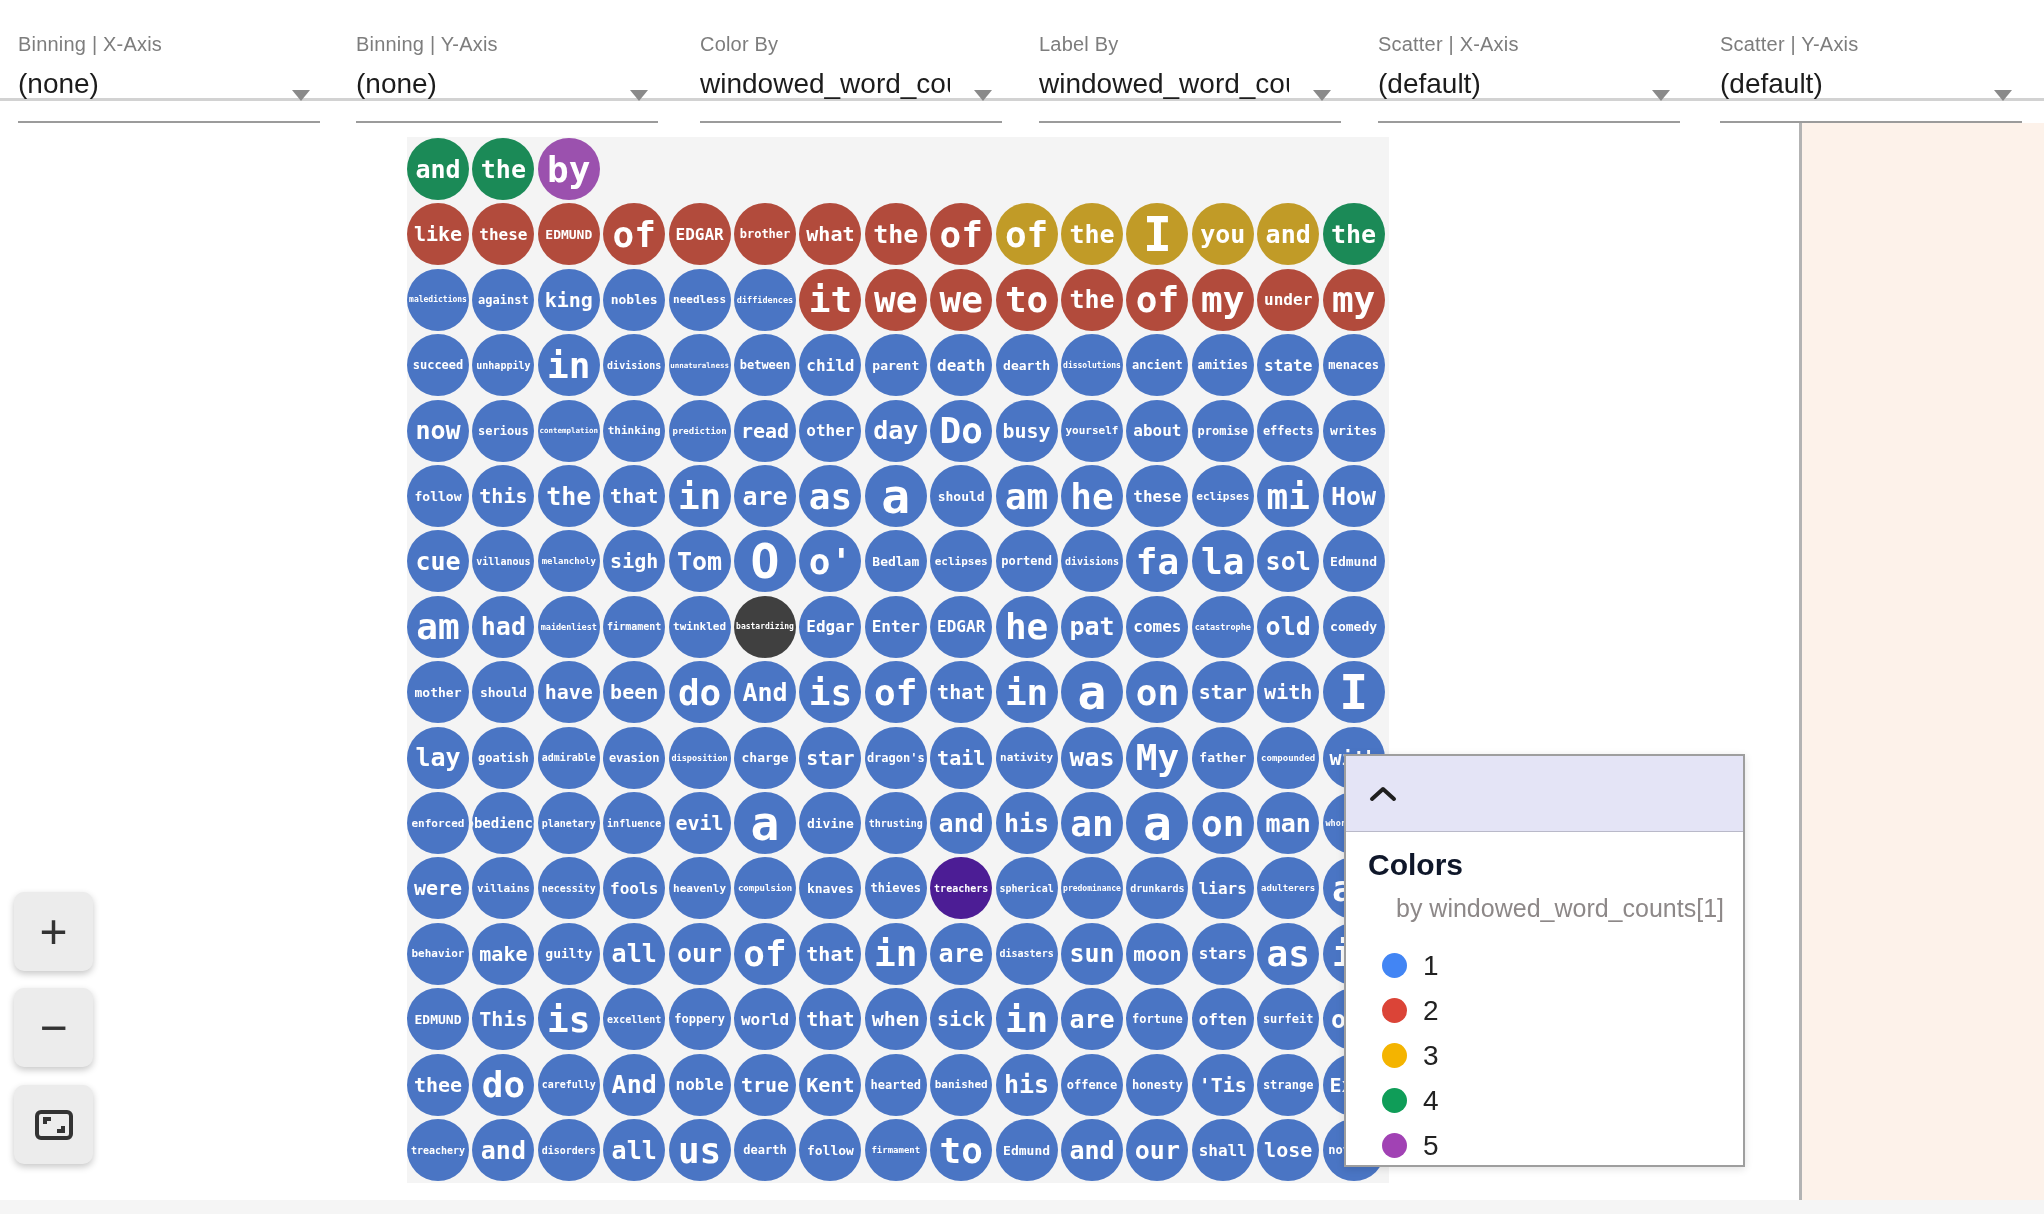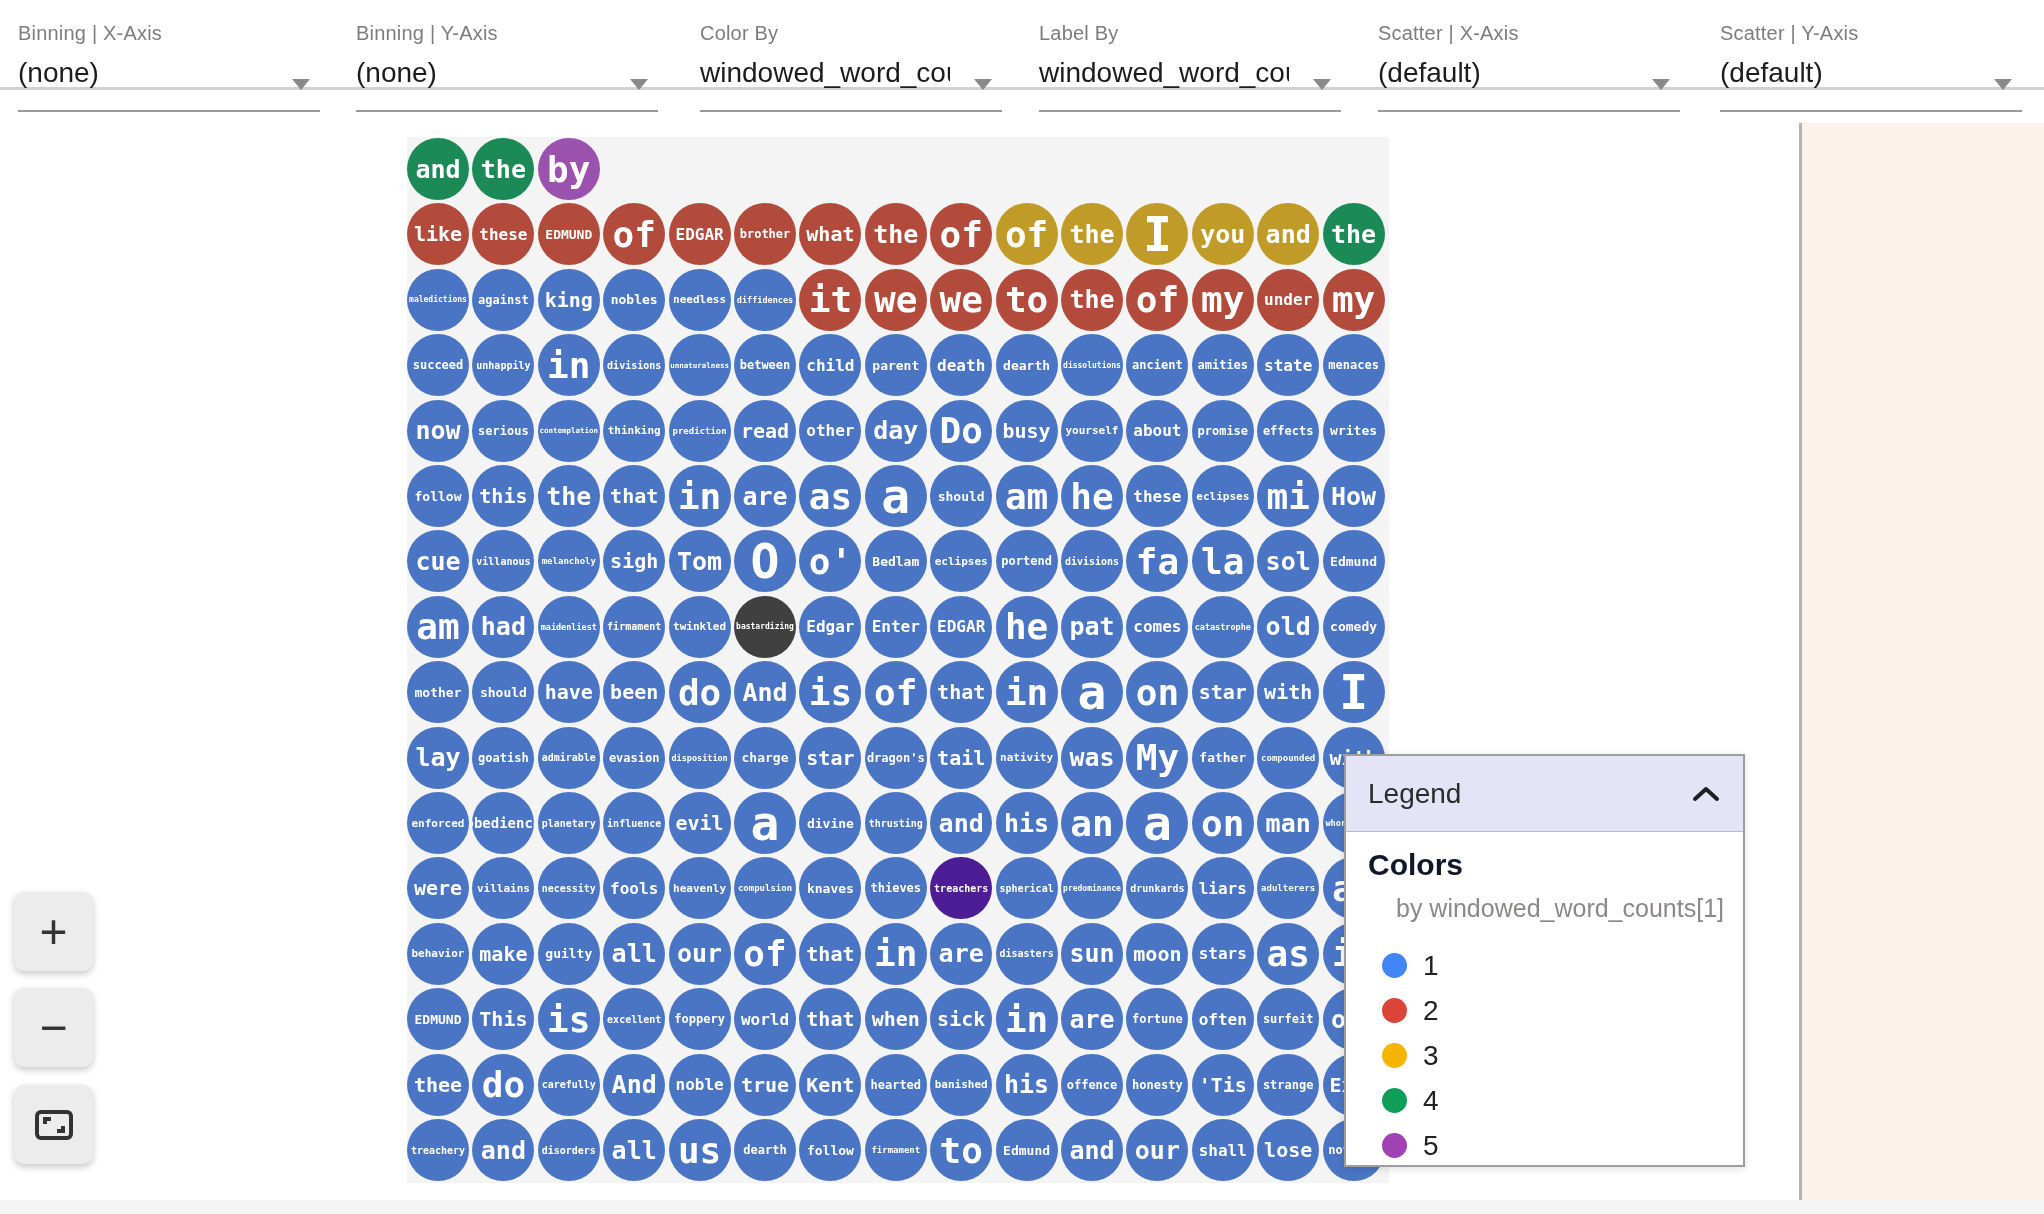--- a/index.html
+++ b/index.html
@@ -1,21 +1,21 @@
 <!DOCTYPE html>
 <html><head>
 <meta charset="utf-8">
 <style>
   * { margin: 0; padding: 0; box-sizing: border-box; }
   html, body { width: 2044px; height: 1214px; overflow: hidden; background: #ffffff;
     font-family: "Liberation Sans", sans-serif; }
   #app { position: relative; width: 2044px; height: 1214px; background: #fff; }
 
   
-  .toolbar { position: absolute; left: 0; top: 0; width: 2044px; height: 90px;
+  .toolbar { position: absolute; left: 0; top: 11px; width: 2044px; height: 90px;
     background: #fff; border-bottom: 3px solid #d2d2d2; z-index: 30; }
   .dd-field { position: absolute; top: 22px; height: 90px; width: 302px; }
   .dd-label { font-size: 20px; color: #7d7d7d; letter-spacing: .2px; }
   .dd-value { margin-top: 12px; font-size: 28px; color: #1c1c1c; width: 250px;
     white-space: nowrap; overflow: hidden; }
   .dd-underline { position: absolute; bottom: 0; left: 0; right: 0; height: 2px; background: #9b9b9b; }
   .dd-arrow { position: absolute; right: 10px; bottom: 22px; width: 0; height: 0;
     border-left: 9px solid transparent; border-right: 9px solid transparent;
     border-top: 11px solid #8a8a8a; }
 
@@ -332,21 +332,20 @@
       <div class="word-circle" style="left: 588.6px; top: 982px; background: rgb(74, 117, 196); font-size: 13px;">Edmund</div>
       <div class="word-circle" style="left: 654px; top: 982px; background: rgb(74, 117, 196); font-size: 25px;">and</div>
       <div class="word-circle" style="left: 719.4px; top: 982px; background: rgb(74, 117, 196); font-size: 25px;">our</div>
       <div class="word-circle" style="left: 784.8px; top: 982px; background: rgb(74, 117, 196); font-size: 16px;">shall</div>
       <div class="word-circle" style="left: 850.2px; top: 982px; background: rgb(74, 117, 196); font-size: 20px;">lose</div>
       <div class="word-circle" style="left: 915.6px; top: 982px; background: rgb(74, 117, 196); font-size: 12px;">nothing</div>
     </div>
 
   <div class="legend">
     <div class="legend-header">
-      <span class="legend-title">Legend</span>
       <svg class="legend-chevron" viewBox="0 0 30 20">
         <path d="M4 15 L15 5 L26 15" fill="none" stroke="#1f1f1f" stroke-width="4" stroke-linecap="round" stroke-linejoin="round"></path>
       </svg>
     </div>
     <div class="legend-body">
       <div class="legend-section">Colors</div>
       <div class="legend-subtitle">by windowed_word_counts[1]</div>
       <div class="legend-items" id="legend-items">
           <div class="legend-item">
             <span class="legend-dot" style="background: rgb(66, 133, 244);"></span>

